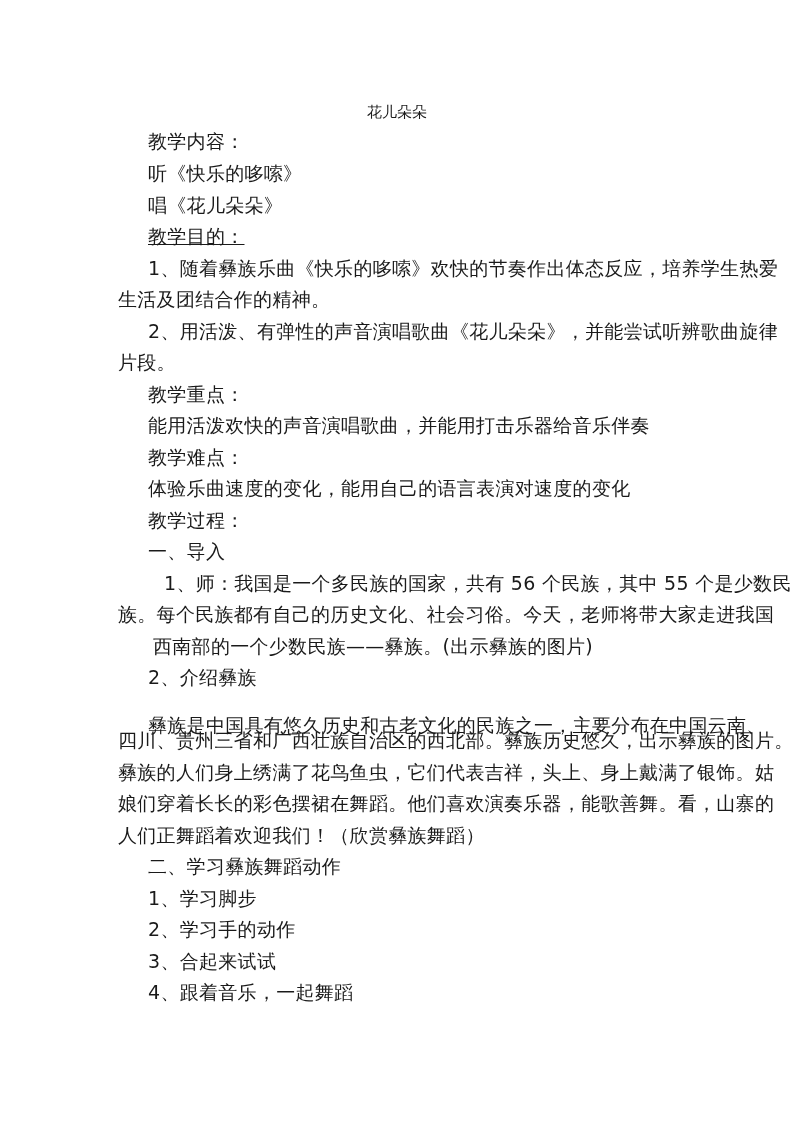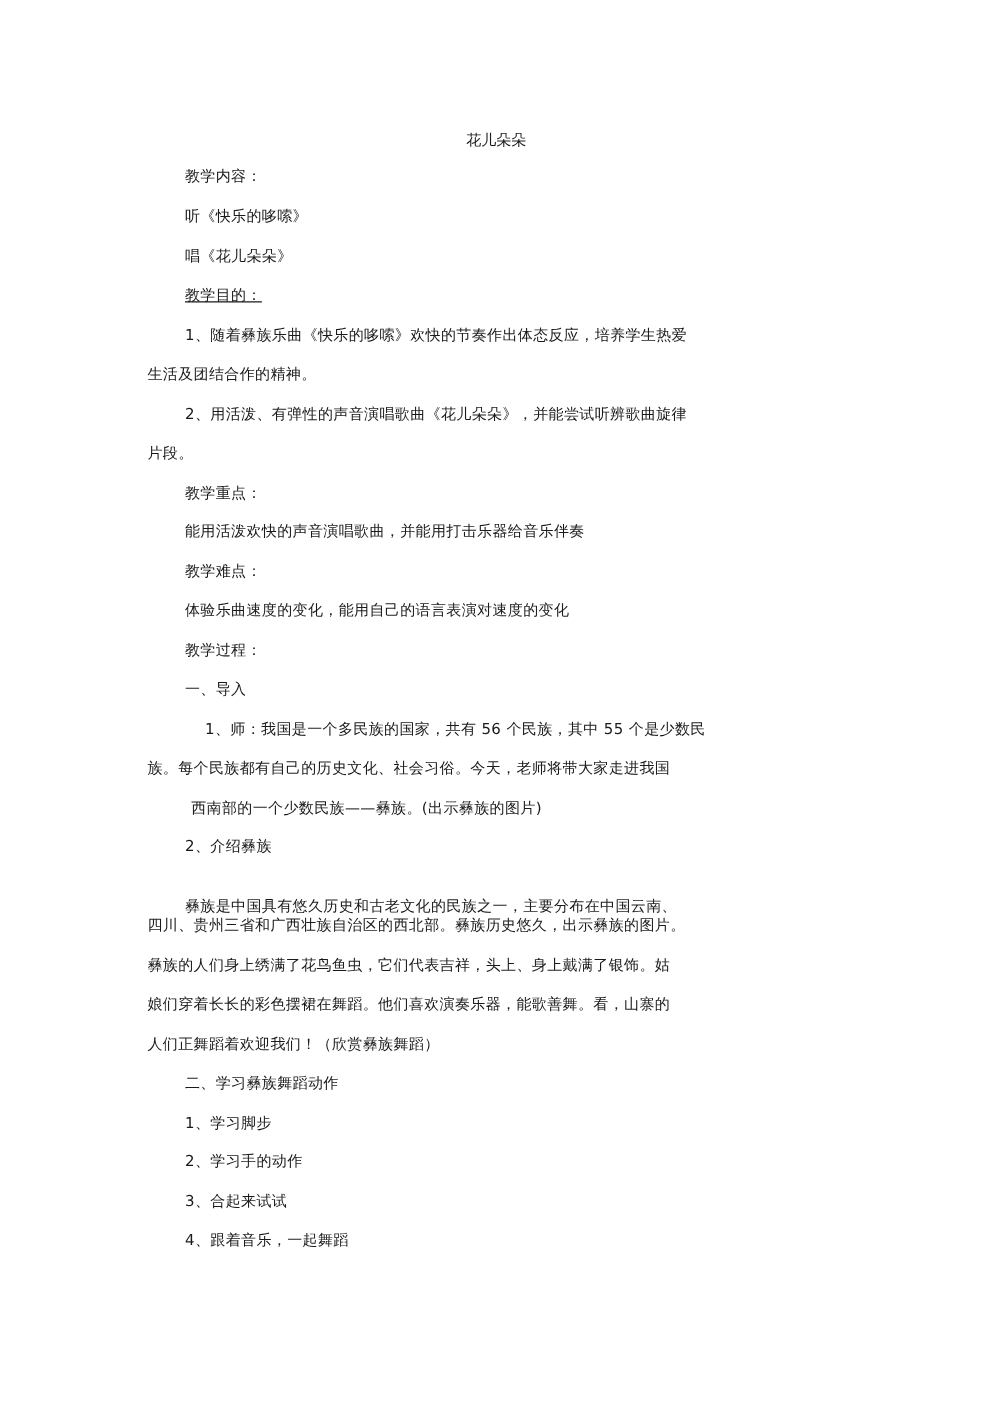--- a/index.html
+++ b/index.html
@@ -1,21 +1,21 @@
 <!DOCTYPE html>
 <html><head>
 <meta charset="utf-8">
 <style>
   html, body { margin: 0; padding: 0; background: #ffffff; }
   body { width: 794px; height: 1123px; position: relative; overflow: hidden;
          font-family: "DejaVu Sans", "Liberation Sans", sans-serif; color: #1a1a1a; }
   .page { position: absolute; left: 0; top: 0; width: 794px; height: 1123px; }
   .title { position: absolute; top: 101px; left: 0; width: 794px; text-align: center;
-           font-size: 12px; line-height: 22px; }
-  .line { position: absolute; font-size: 12px; line-height: 22px; white-space: nowrap; letter-spacing: 0.3px; }
+           font-size: 15px; line-height: 22px; }
+  .line { position: absolute; font-size: 19px; line-height: 22px; white-space: nowrap; letter-spacing: 0.3px; }
 </style>
 </head>
 <body>
 
 <div class="page">
   <div class="title">花儿朵朵</div>
   <div id="lines">
       <div class="line" style="left: 148px; top: 130px;">教学内容：</div>
       <div class="line" style="left: 148px; top: 162px;">听《快乐的哆嗦》</div>
       <div class="line" style="left: 148px; top: 194px;">唱《花儿朵朵》</div>

